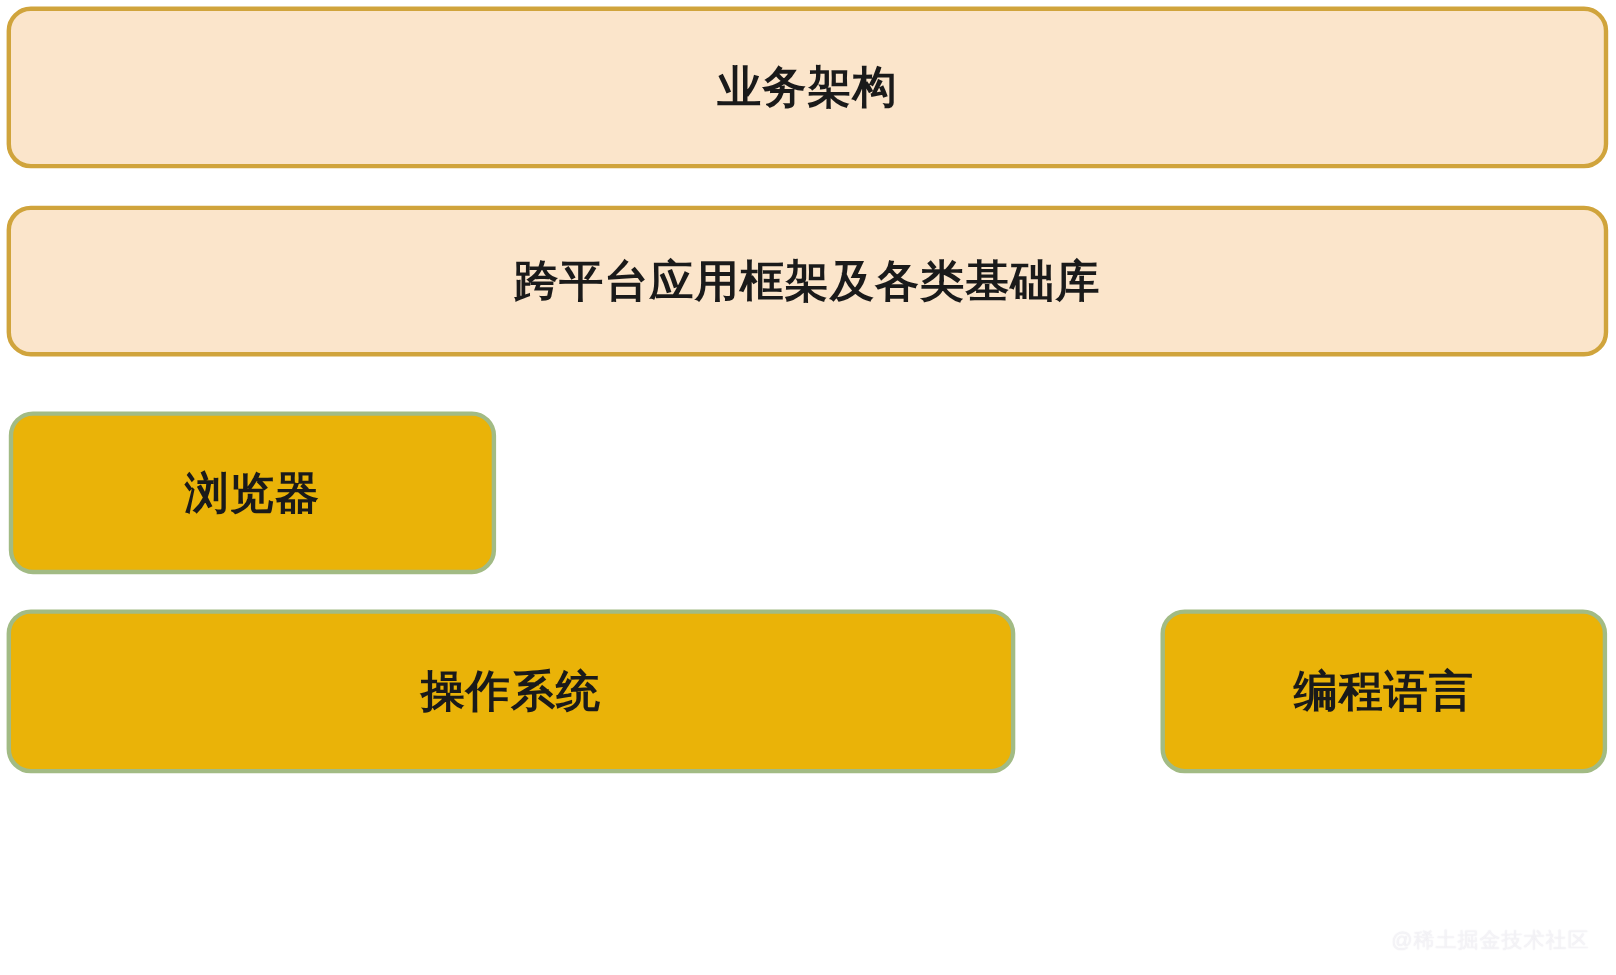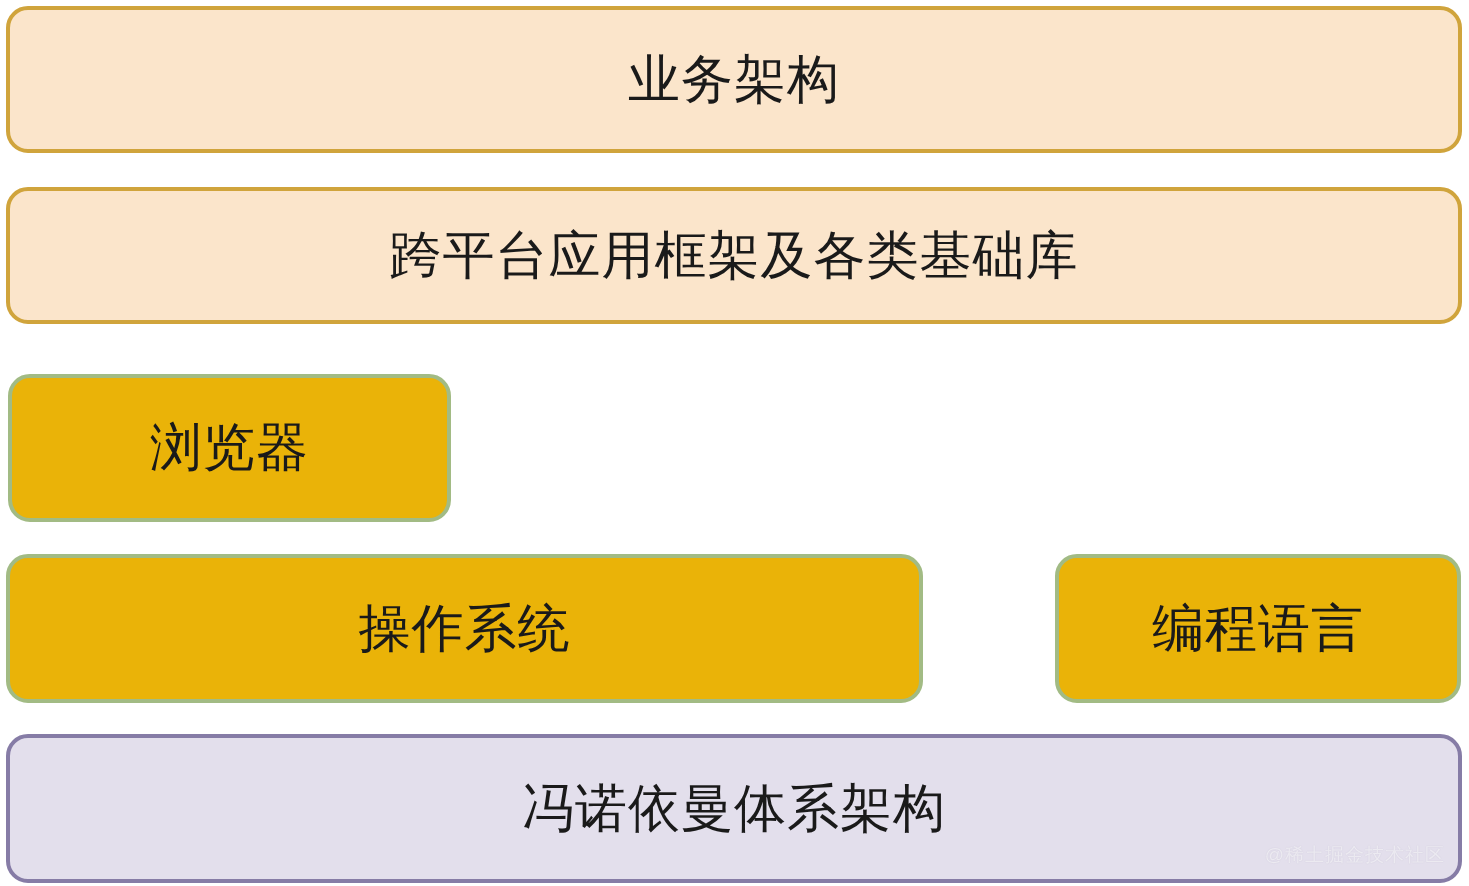--- a/index.html
+++ b/index.html
@@ -17,22 +17,22 @@
   }
   .box {
     position: absolute;
     box-sizing: border-box;
     display: flex;
     align-items: center;
     justify-content: center;
     border-radius: 22px;
     border: 4px solid transparent;
     color: #1a1a1a;
-    font-size: 52px;
-    font-weight: 400;
+    font-size: 40px;
+    font-weight: 700;
     letter-spacing: 1px;
     text-align: center;
     white-space: nowrap;
   }
   .orange {
     background: #fbe5cb;
     border-color: #d0a43c;
   }
   .green {
     background: #eab308;
@@ -71,17 +71,16 @@
 
   <div id="layer-framework" class="box orange">跨平台应用框架及各类基础库</div>
 
   <div id="layer-browser" class="box green">浏览器</div>
 
 
   <div id="layer-os" class="box green">操作系统</div>
 
   <div id="layer-language" class="box green">编程语言</div>
 
-  <div id="layer-von-neumann" class="box purple">冯诺依曼体系架构</div>
 
   <div class="watermark">@稀土掘金技术社区</div>
 
 </div>
 
 </body></html>

